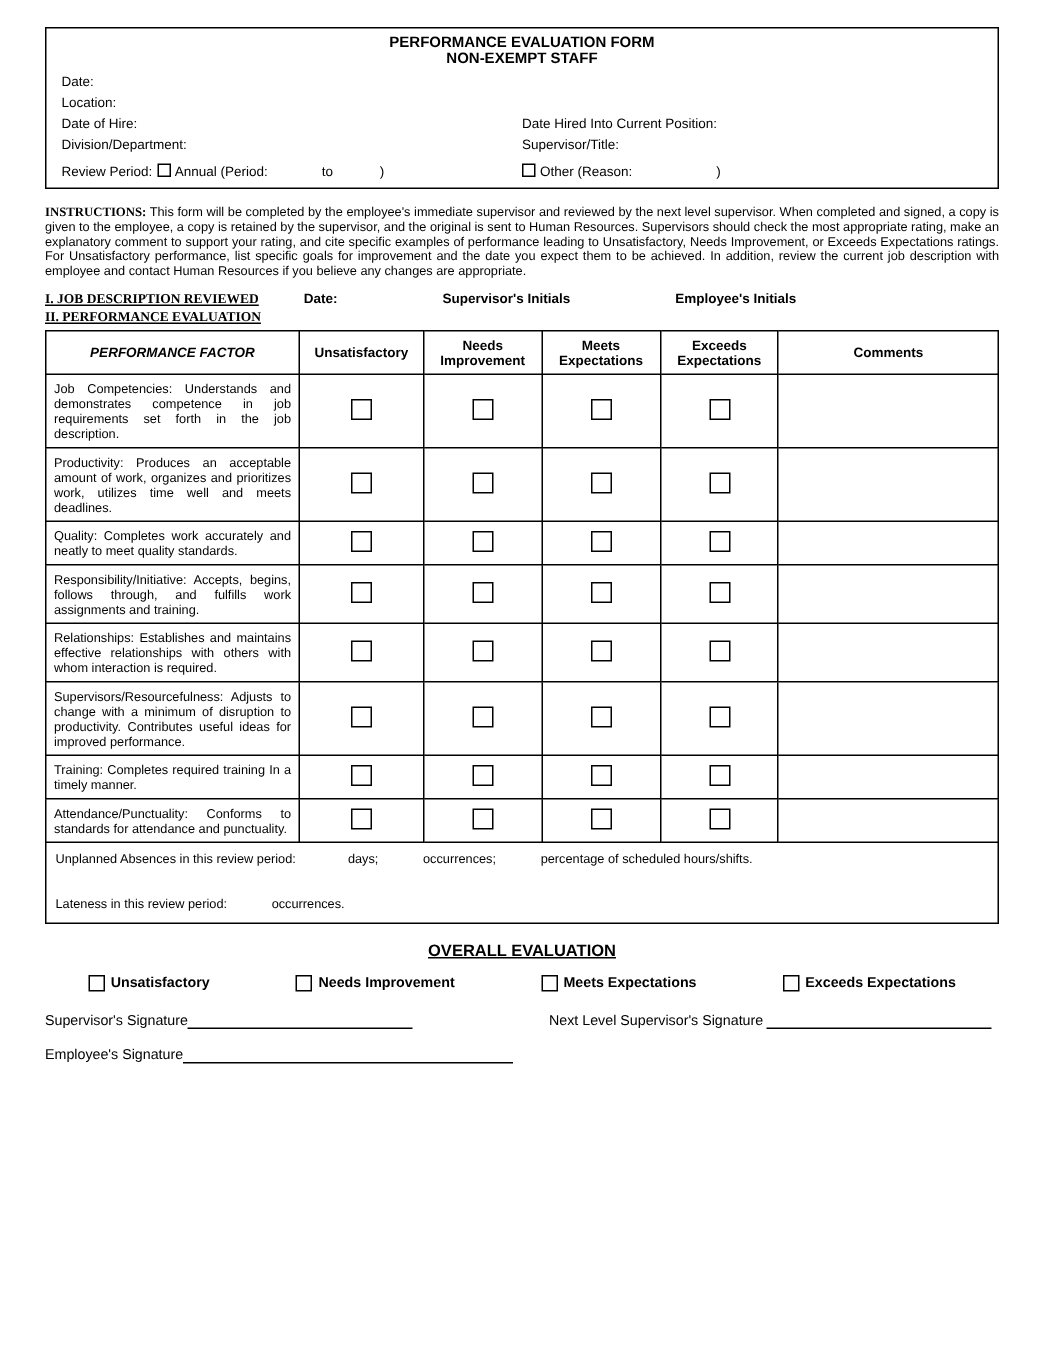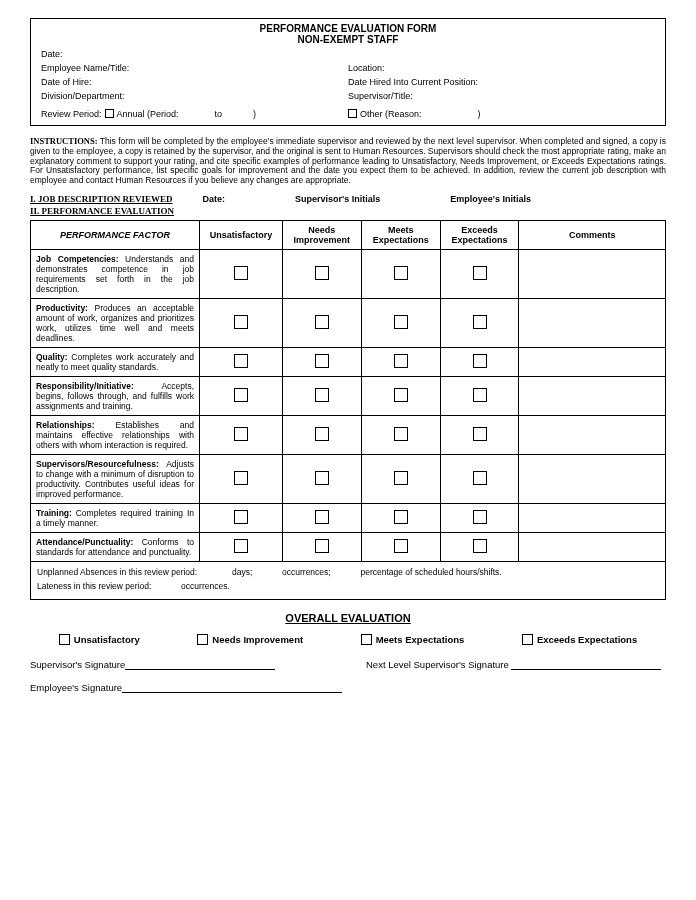--- a/index.html
+++ b/index.html
@@ -15,43 +15,42 @@
 .instr-label { font-weight: bold; font-family: Liberation Serif, serif; }
 .section-row { display: flex; gap: 30px; margin-bottom: 2px; font-size: 9px; }
 .section-row .bold { font-weight: bold; }
 .underline { text-decoration: underline; font-family: Liberation Serif, serif; }
 table.eval { width: 100%; border-collapse: collapse; margin-top: 4px; padding-left: 44px; }
 table.eval th, table.eval td { border: 1px solid #000; padding: 4px 5px; vertical-align: middle; }
 table.eval th { font-size: 9px; font-weight: bold; text-align: center; }
 table.eval th.factor { font-style: italic; text-align: center; width: 150px; }
 table.eval td.rating { text-align: center; width: 70px; }
 table.eval td.factor-cell { font-size: 8.5px; text-align: justify; }
-.factor-name { font-weight: bold; }
+.factor-name { font-weight: normal; }
 .bigchk { display: inline-block; width: 14px; height: 14px; border: 1.5px solid #000; }
 .att-box { border: 1px solid #000; border-top: none; padding: 5px 6px 8px; font-size: 8.5px; }
-.att-line { margin-bottom: 4px; }
+.att-line { margin-bottom: 20px; }
 .overall-title { text-align: center; font-weight: bold; text-decoration: underline; font-size: 11px; margin: 12px 0 10px; }
 .overall-row { display: flex; justify-content: space-around; align-items: center; margin-bottom: 14px; }
 .overall-item { display: flex; align-items: center; gap: 4px; font-weight: bold; font-size: 9.5px; }
 .overall-item .chk { width: 11px; height: 11px; }
 .sig-row { display: flex; gap: 36px; margin-top: 6px; font-size: 9.5px; }
 .sig-line { border-bottom: 1px solid #000; display: inline-block; min-width: 150px; height: 11px; vertical-align: bottom; }
 th.comments { width: 130px; }
 </style>
 </head>
 <body>
 
 <div class="header-box">
   <div class="title-line">PERFORMANCE EVALUATION FORM</div>
   <div class="title-line">NON-EXEMPT STAFF</div>
   <div class="hdr-row">
       <div class="hdr-left">Date:</div>
     </div>
   <div class="hdr-row">
-    <div class="hdr-left">Employee Name/Title:</div>
     <div class="hdr-right">Location:</div>
   </div>
   <div class="hdr-row">
     <div class="hdr-left">Date of Hire:</div>
     <div class="hdr-right">Date Hired Into Current Position:</div>
   </div>
   <div class="hdr-row">
     <div class="hdr-left">Division/Department:</div>
     <div class="hdr-right">Supervisor/Title:</div>
   </div>

